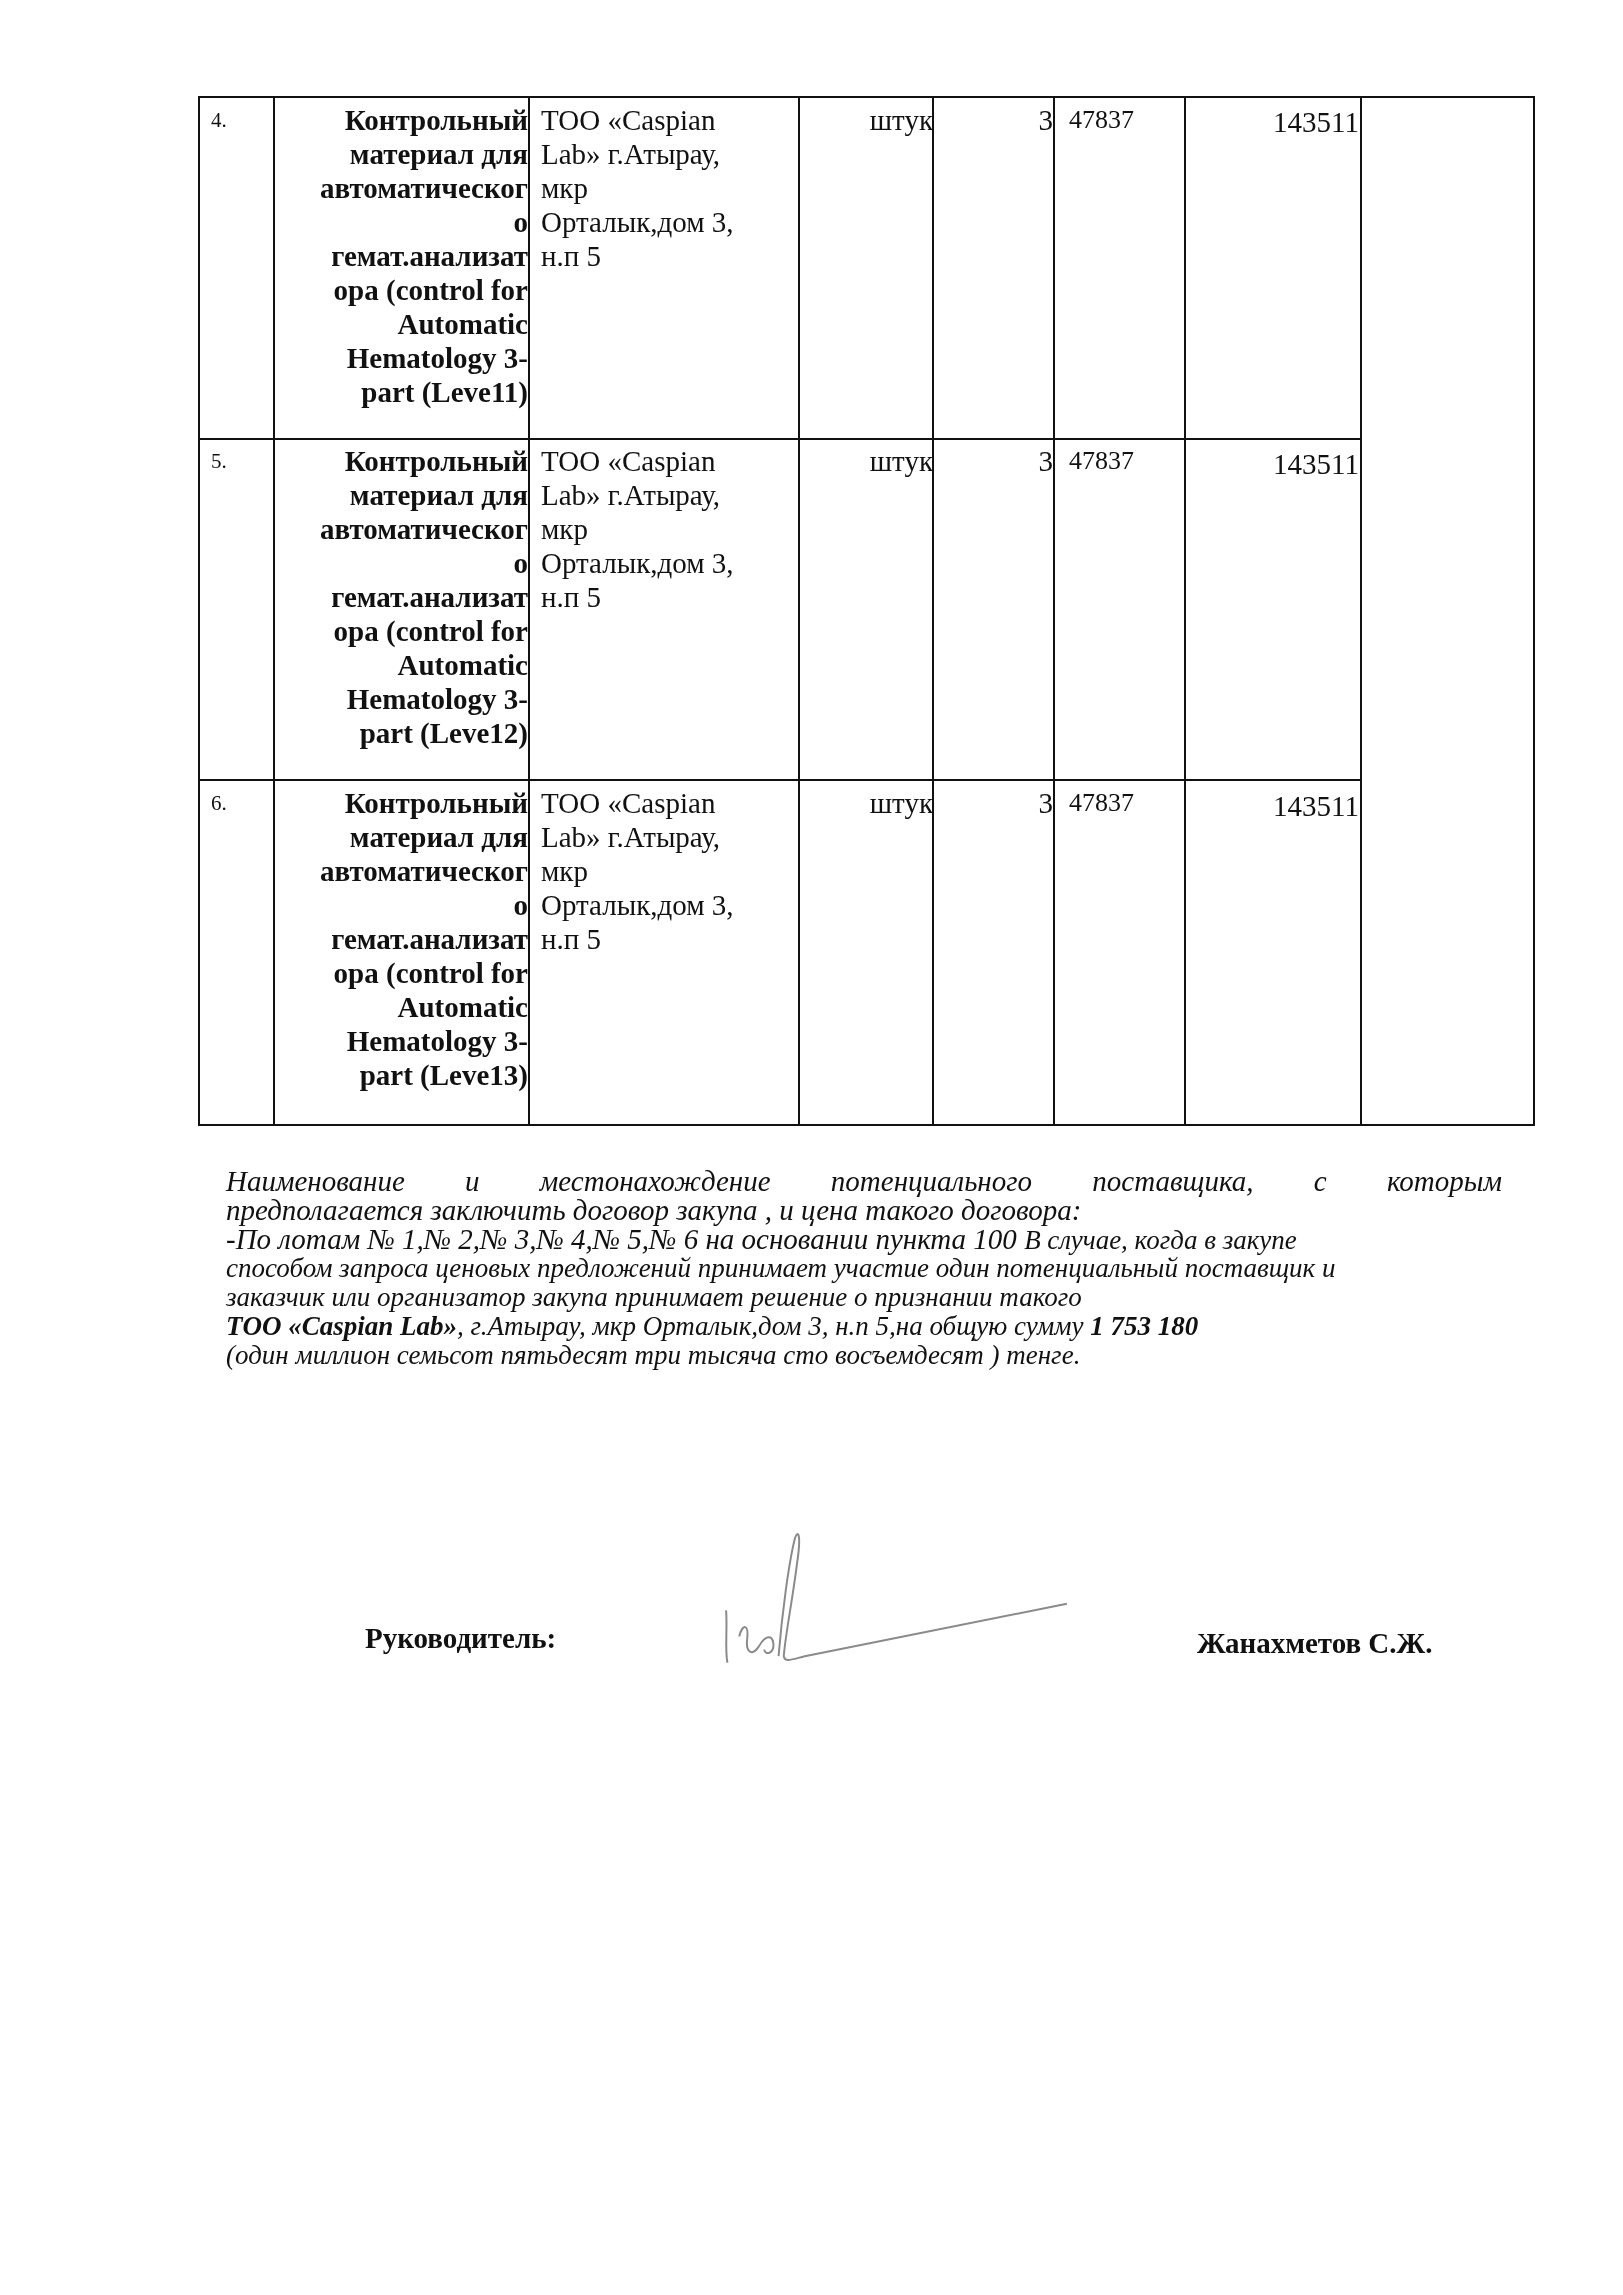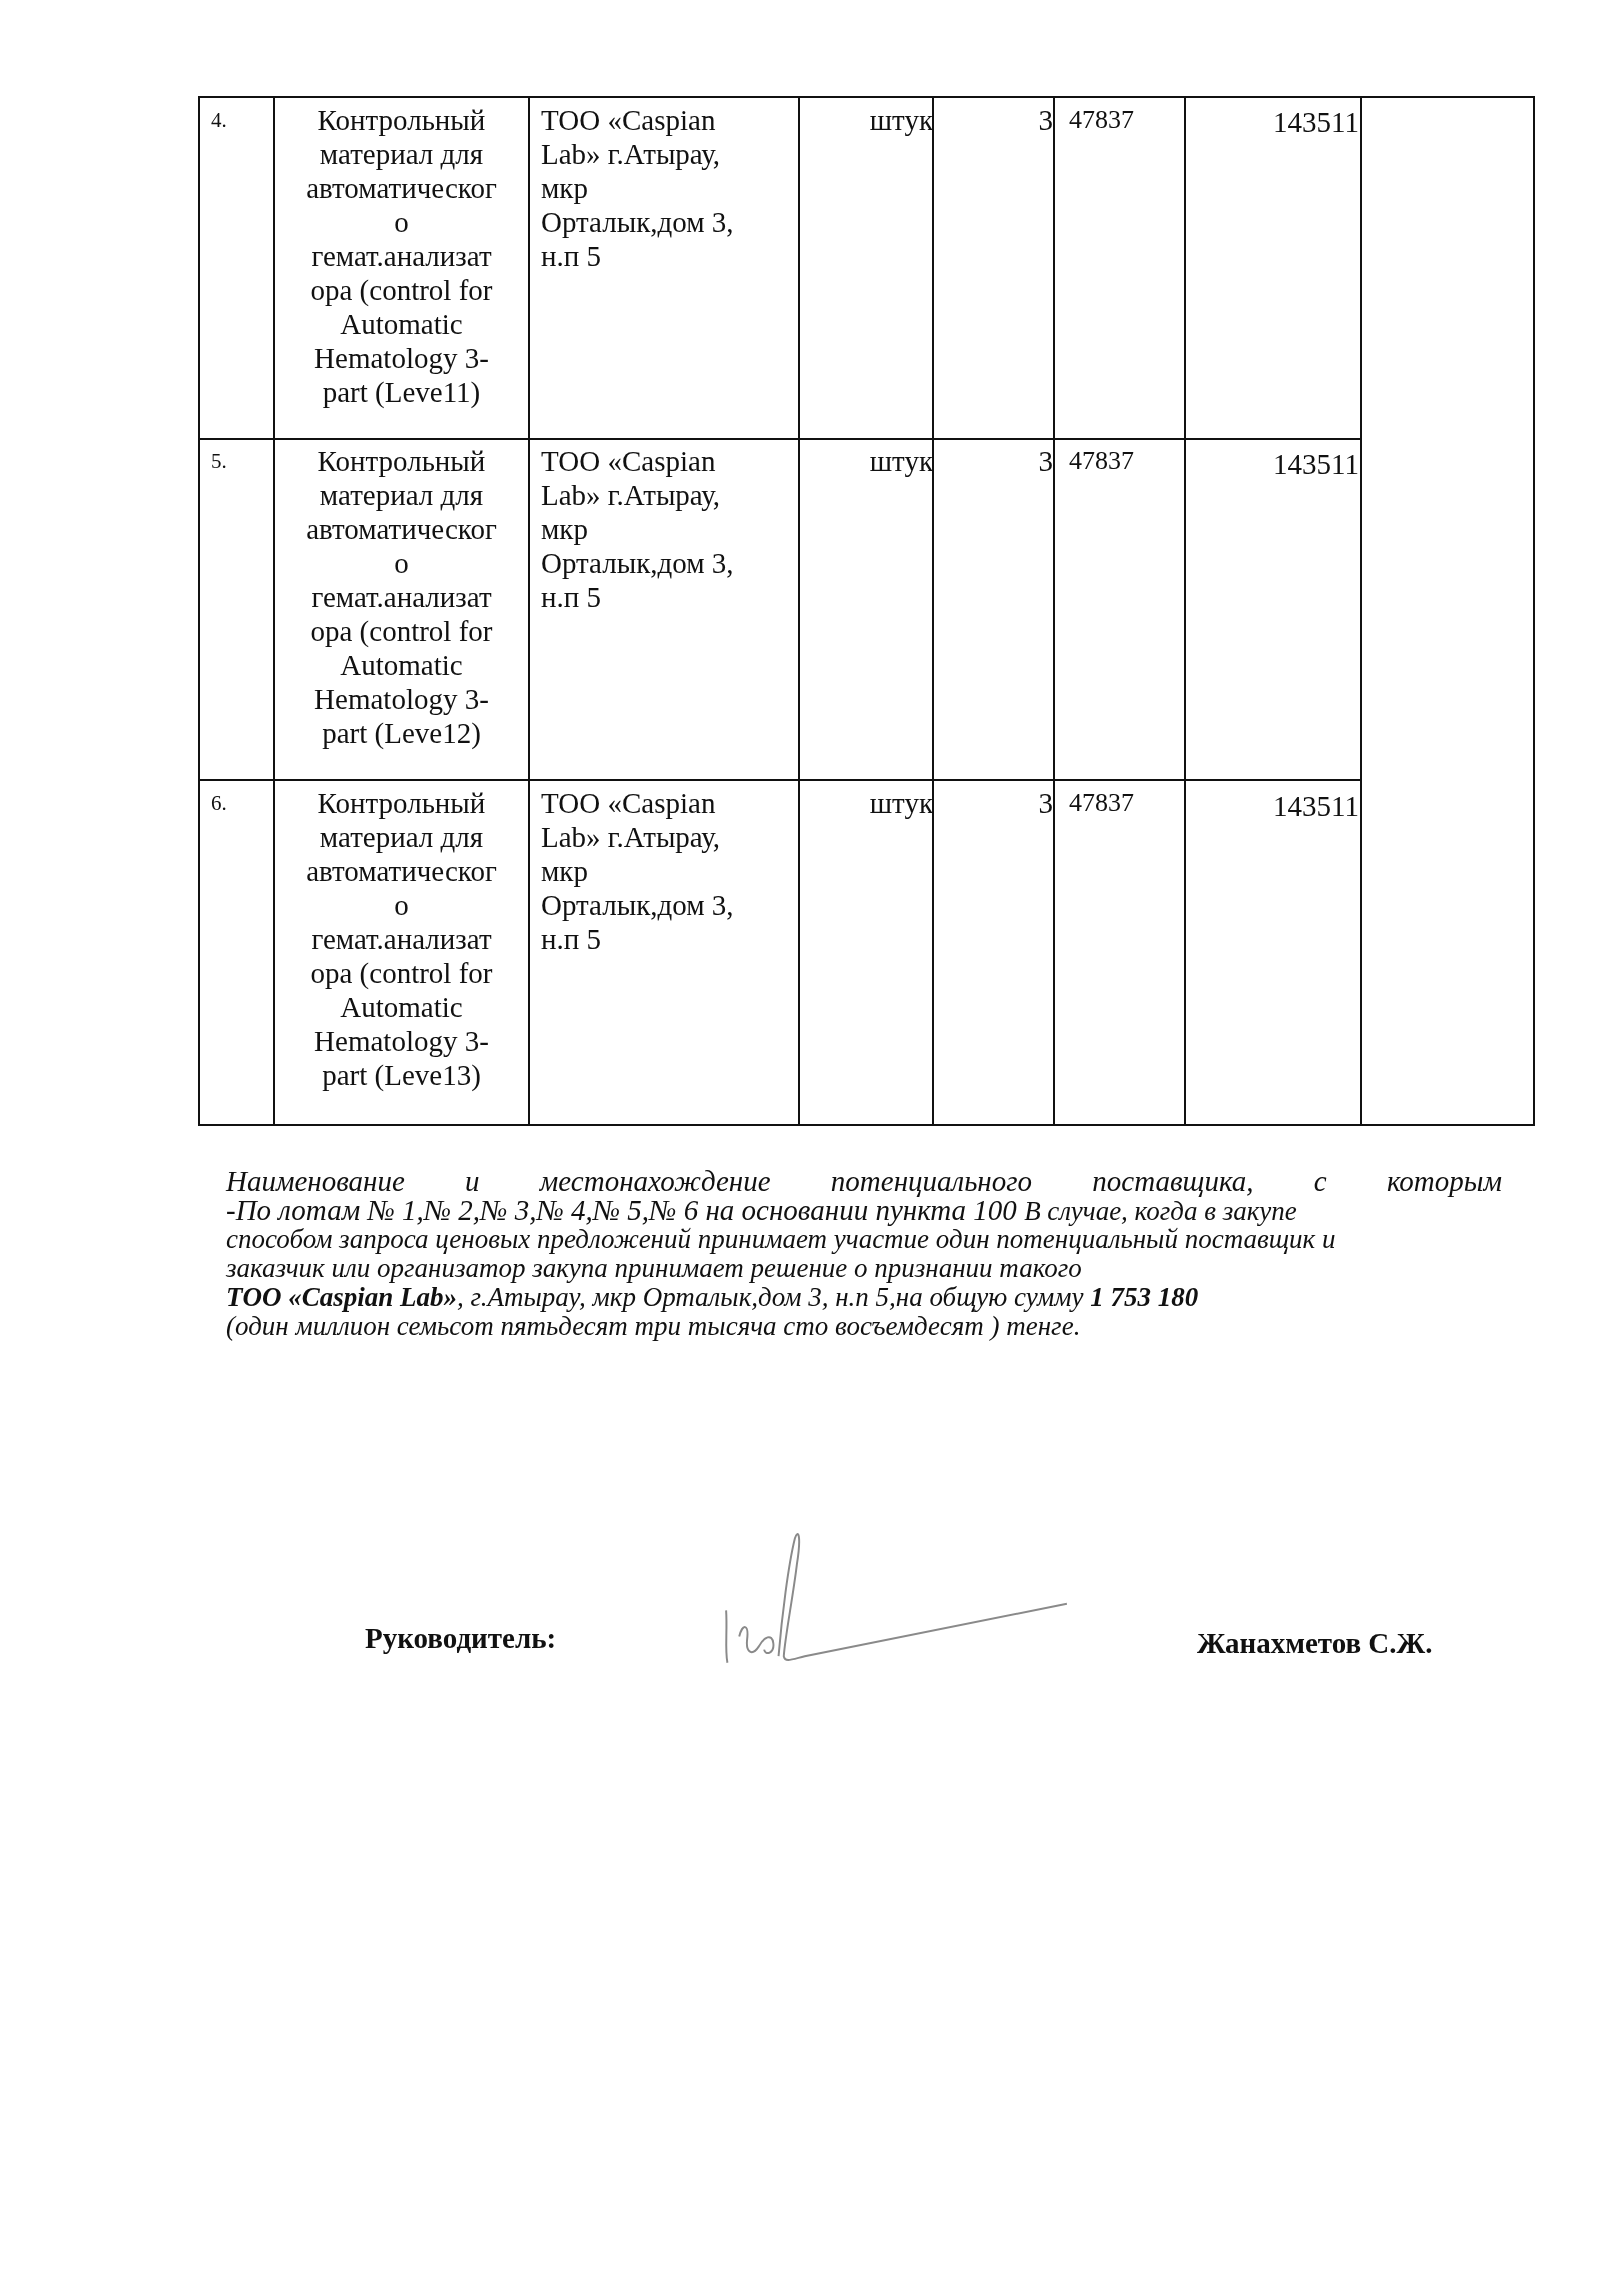--- a/index.html
+++ b/index.html
@@ -8,21 +8,21 @@
     font-family: "Liberation Serif", "DejaVu Serif", serif; color: #111;
   }
   .page { position: absolute; left: 0; top: 0; width: 1623px; height: 2295px; background: #fff; }
 
   
   .tbl { position: absolute; left: 198px; top: 96px; width: 1337px; height: 1030px; }
   .vline { position: absolute; top: 0; width: 2px; background: #111; }
   .hline { position: absolute; height: 2px; background: #111; }
   .cell { position: absolute; font-size: 29px; line-height: 34px; }
   .c-num { font-size: 21px; line-height: 26px; }
-  .c-name { text-align: center; }
+  .c-name { text-align: right; font-weight: bold; }
   .c-sup { text-align: left; }
   .c-unit, .c-qty, .c-total { text-align: right; }
   .c-price { font-size: 26px; text-align: left; }
 
   
   .para {
     position: absolute; left: 226px; top: 1167px; width: 1276px;
     font-size: 29px; line-height: 29px; font-style: italic;
   }
   .para .line { white-space: nowrap; height: 29px; }
@@ -140,20 +140,21 @@
   <div class="para">
     <div class="line justified">
       <span>Наименование</span>
       <span>и</span>
       <span>местонахождение</span>
       <span>потенциального</span>
       <span>поставщика,</span>
       <span>с</span>
       <span>которым</span>
     </div>
+    <div class="line">предполагается заключить договор закупа , и цена такого договора:</div>
     <div class="line">
       <span>-По  лотам № 1,№ 2,№ 3,№ 4,№ 5,№ 6 на основании пункта 100  </span><span class="small">В случае, когда в закупе</span>
     </div>
     <div class="line small">способом запроса ценовых предложений принимает участие один потенциальный поставщик и</div>
     <div class="line small">заказчик или организатор закупа принимает решение о признании такого</div>
     <div class="line small">
       <b>ТОО «Caspian Lab»</b><span>, г.Атырау, мкр Орталык,дом 3, н.п 5,на общую сумму </span><b>1 753 180</b>
     </div>
     <div class="line small">(один миллион семьсот пятьдесят три тысяча сто восъемдесят ) тенге.</div>
   </div>

